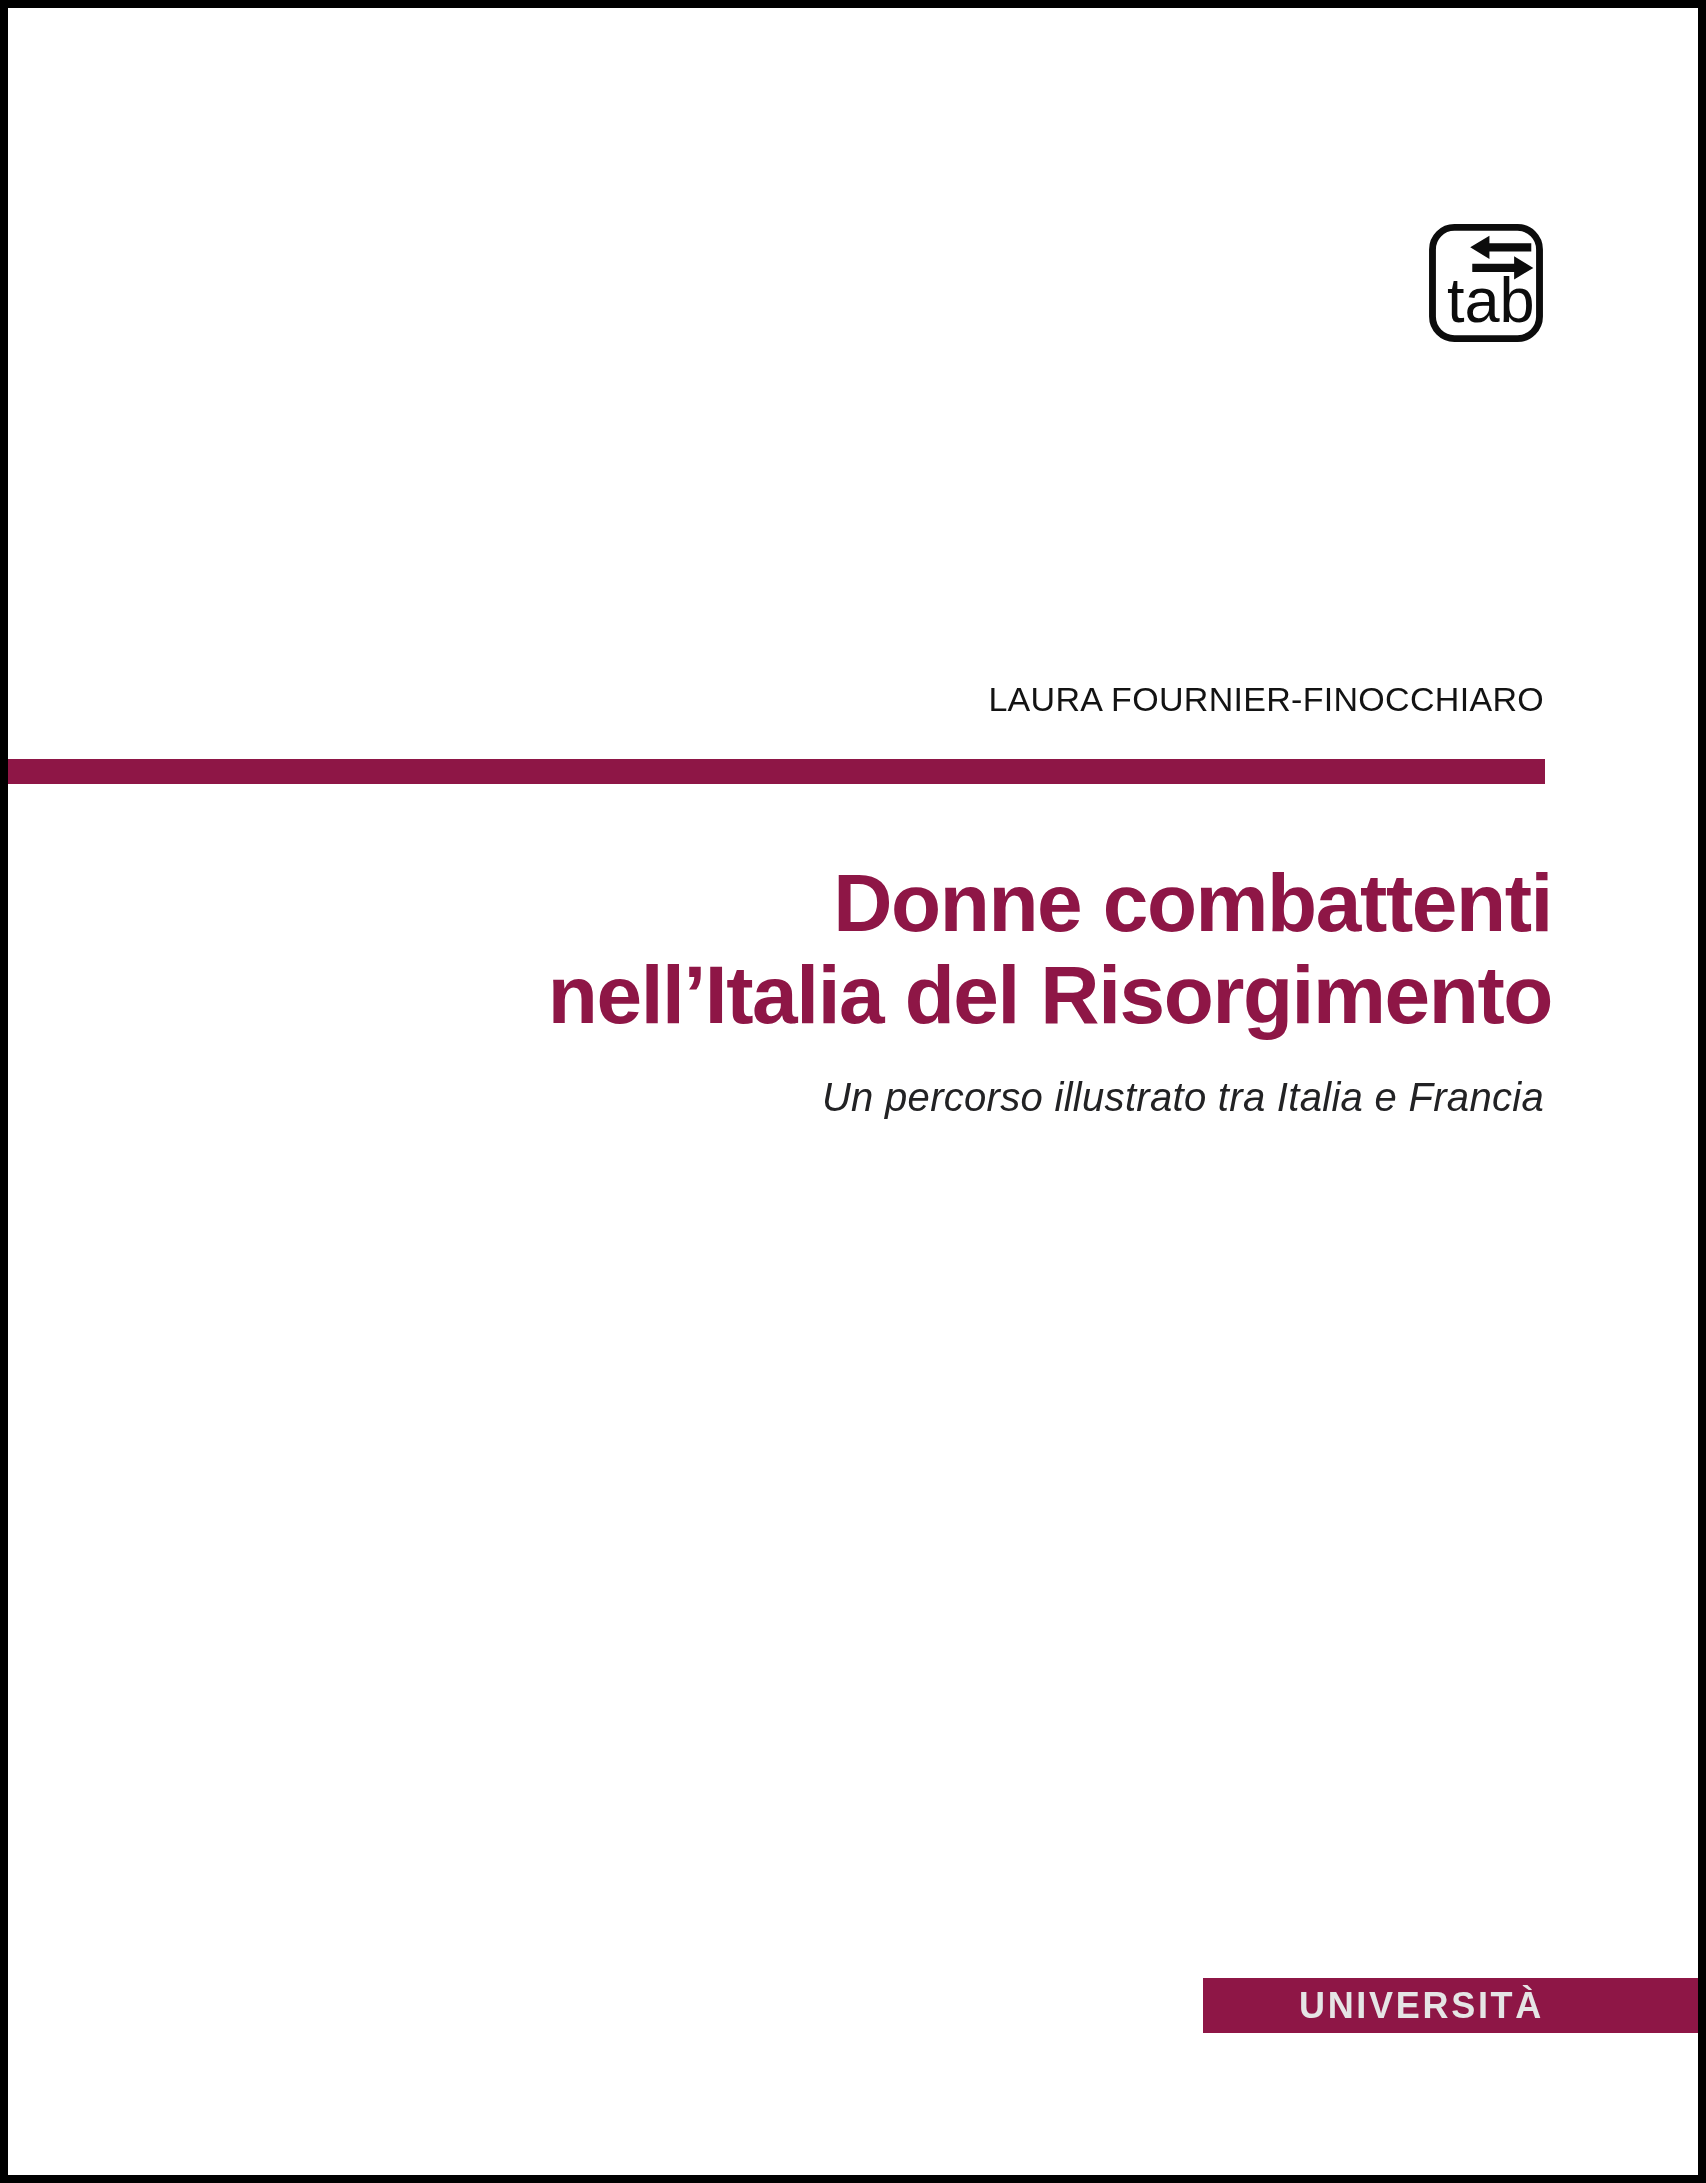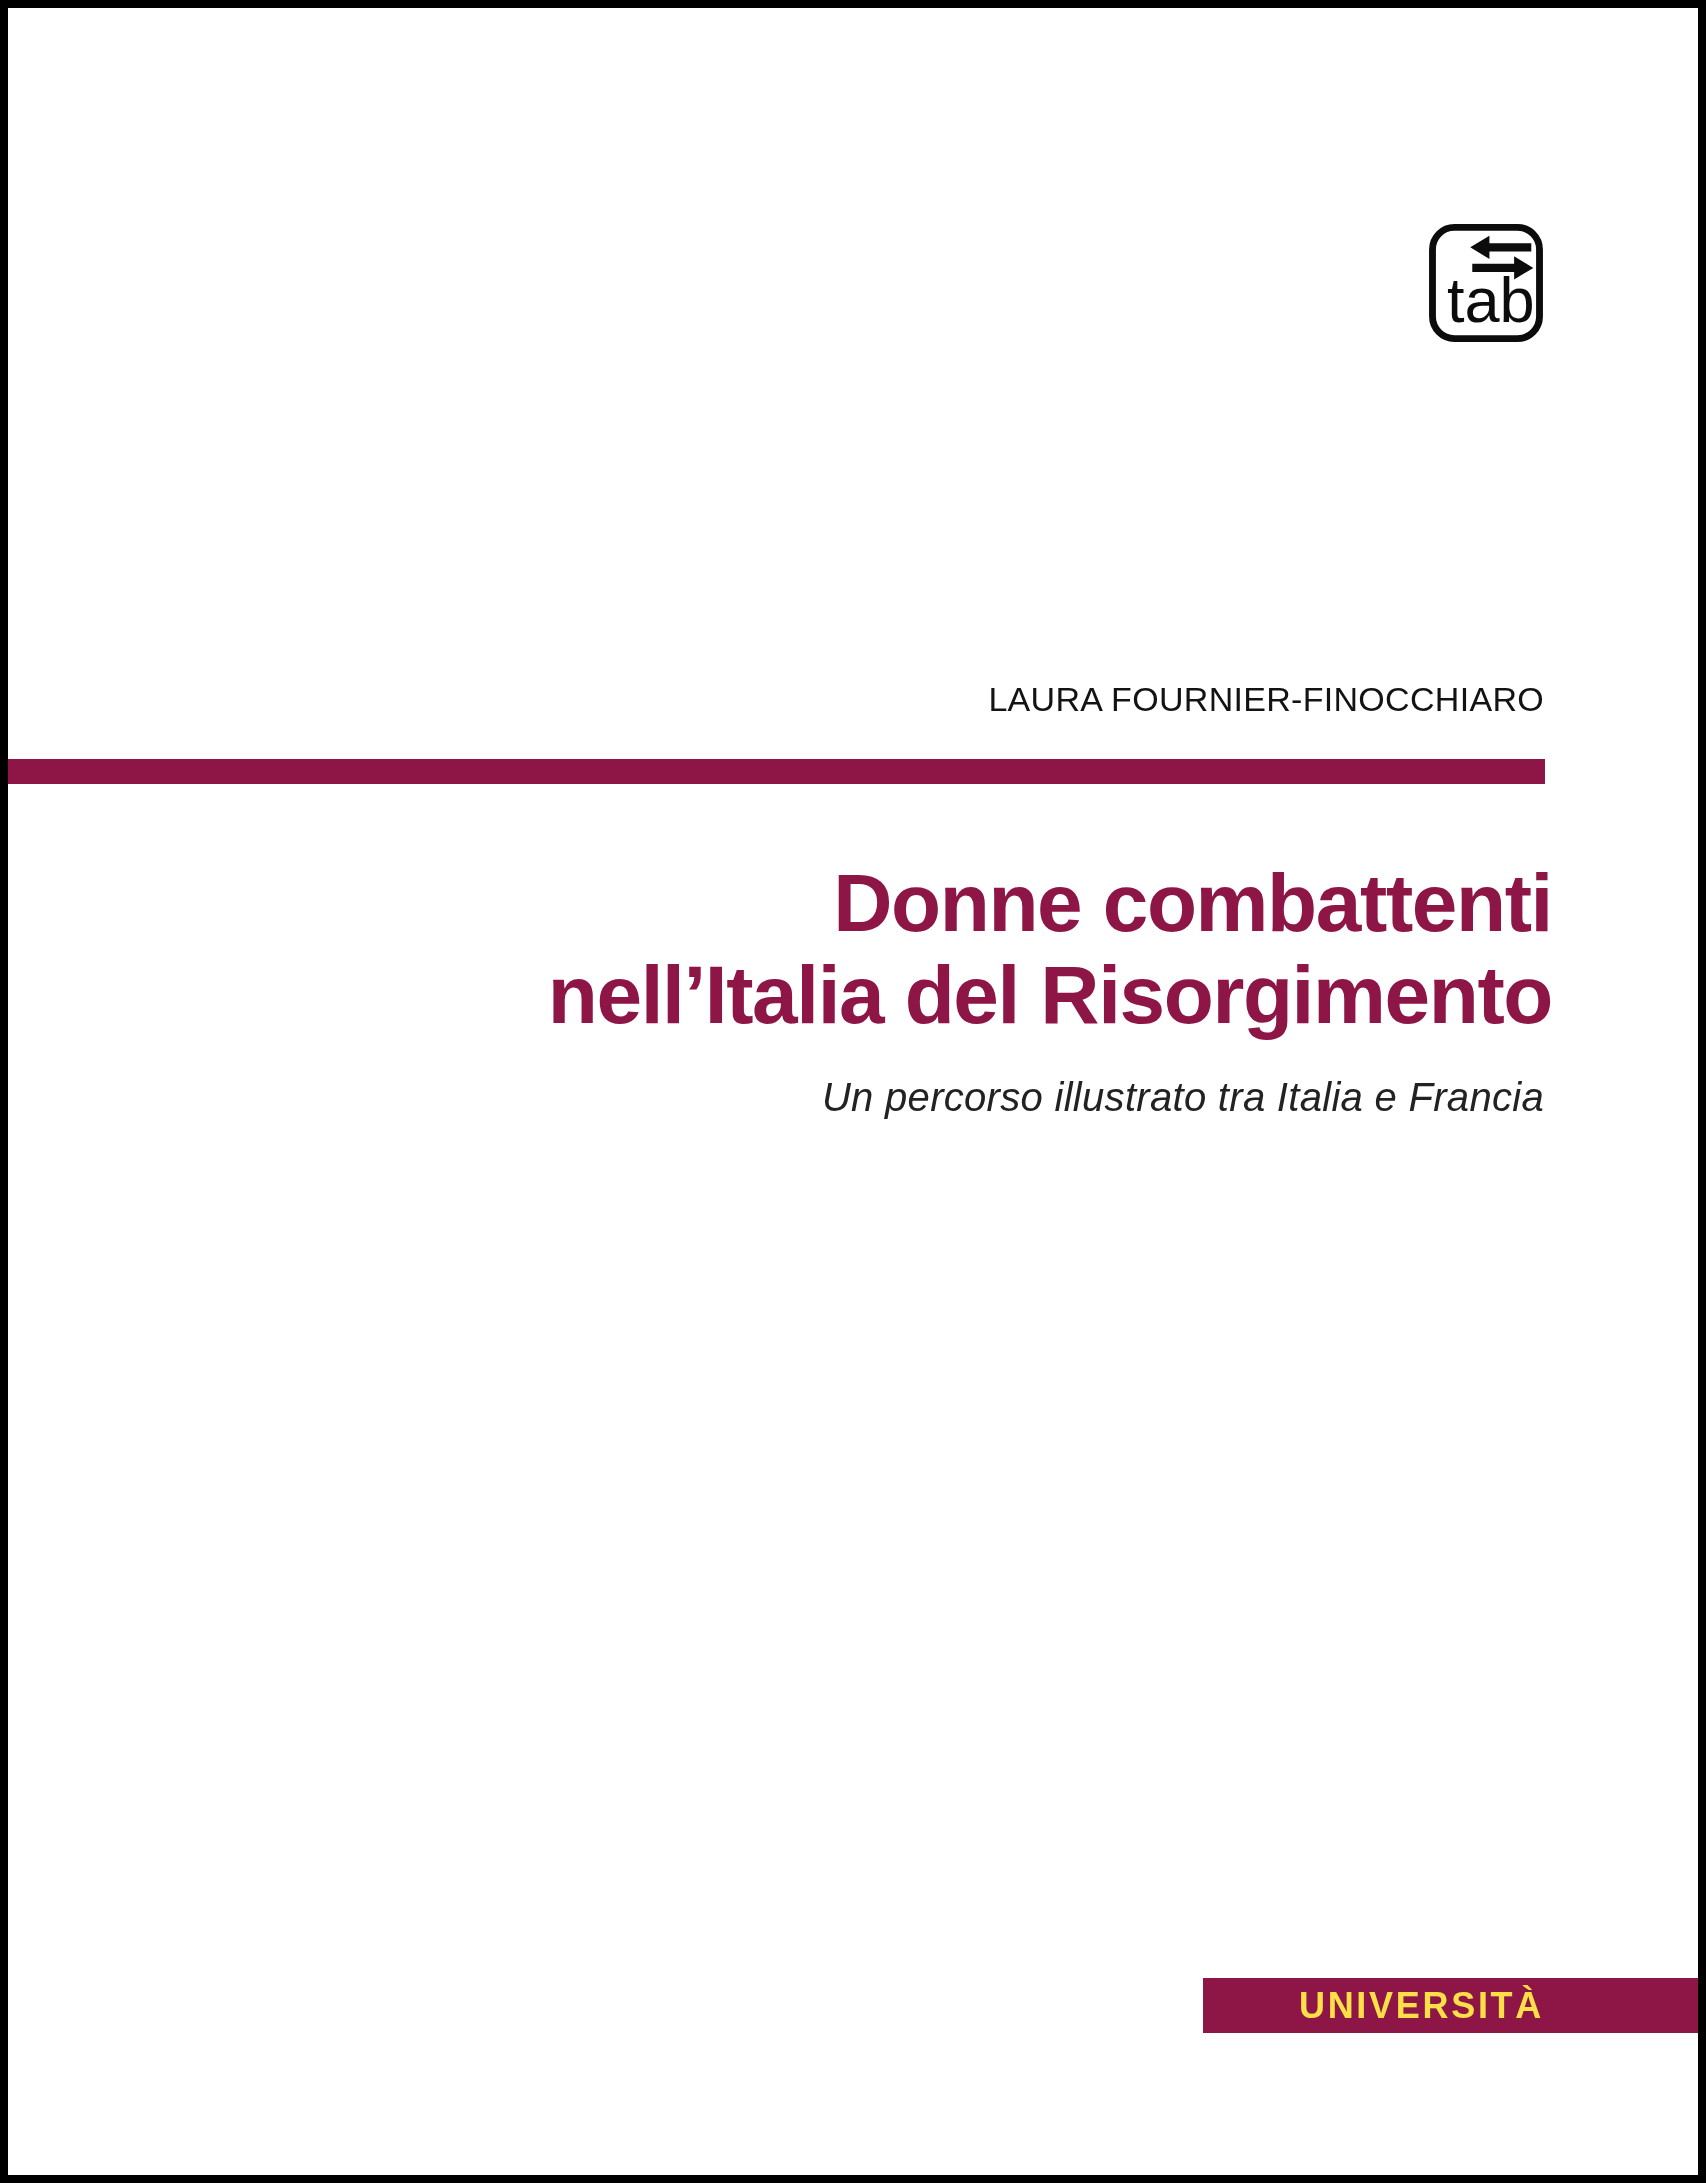--- a/index.html
+++ b/index.html
@@ -88,21 +88,21 @@
     right: 0;
     height: 55px;
     background: #8e1646;
     display: flex;
     align-items: center;
     justify-content: flex-end;
     padding-right: 154px;
     box-sizing: border-box;
   }
   .badge-label {
-    color: #fde047;
+    color: #e5e5e5;
     font-size: 36px;
     font-weight: 700;
     letter-spacing: 2.7px;
     white-space: nowrap;
   }
 </style>
 </head>
 <body>
 
 <div class="page">

